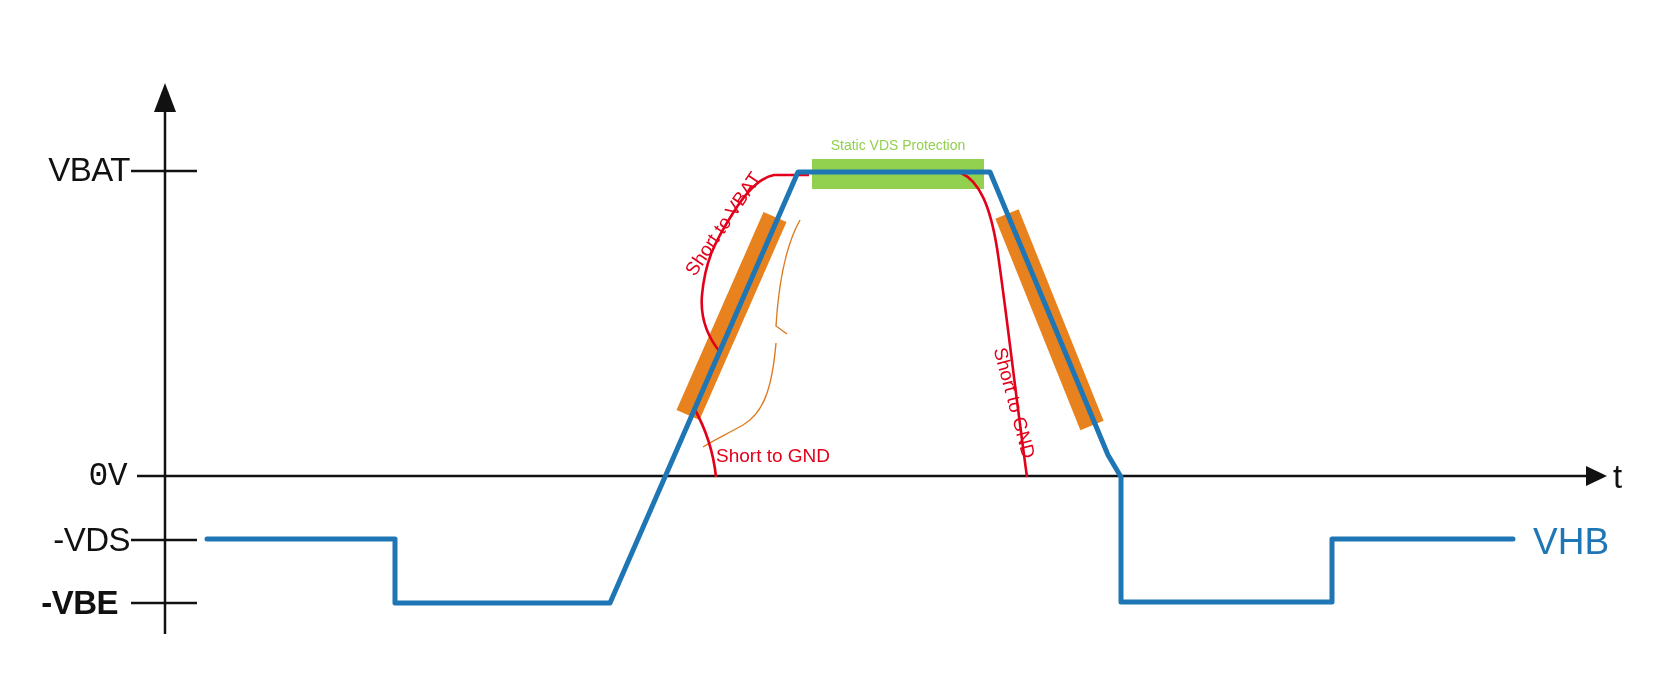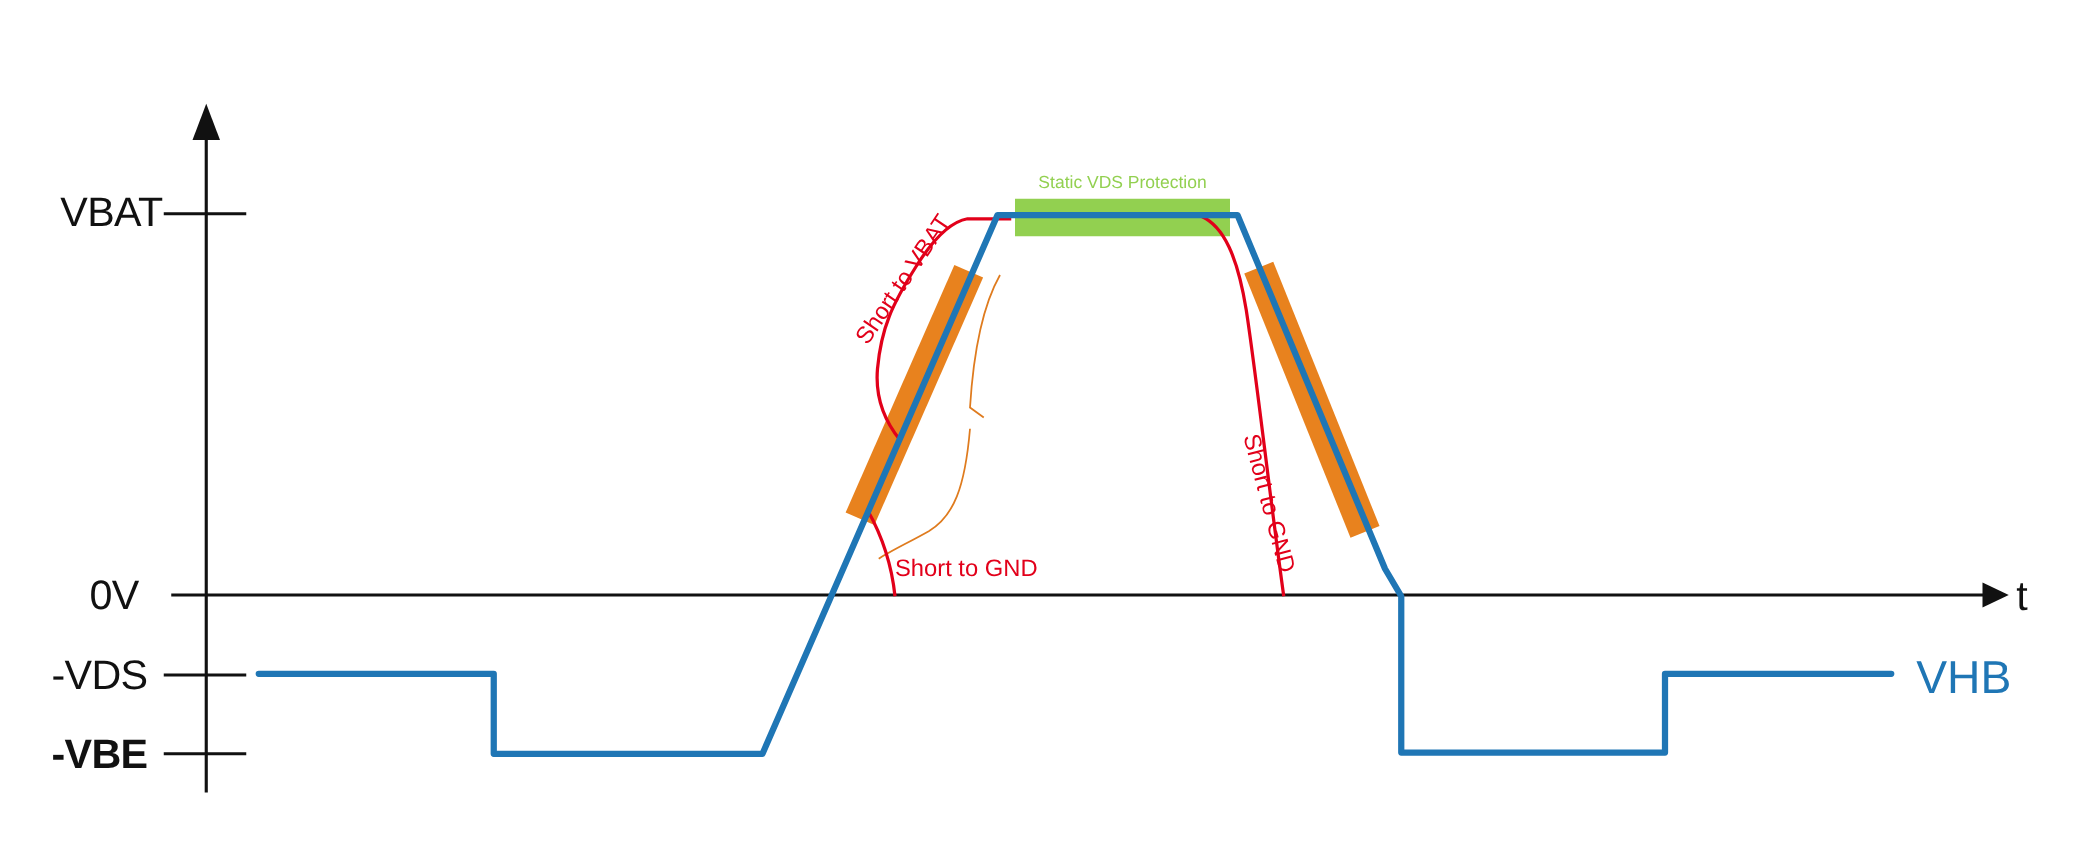--- a/index.html
+++ b/index.html
@@ -58,22 +58,22 @@
     <path d="M 800 220 C 787 243 779 278 776 326 L 787 334 M 776 343 C 772 390 763 413 743 425 C 727 434 712 441 703 447" fill="none" stroke-width="1.4" stroke="#DF7B1E"></path>
 
     <path d="M 720 352 C 707 336 700 318 702 295 C 705 262 714 243 733 213 C 743 197 757 178 774 175 L 809 175" fill="none" stroke-width="2.6" stroke="#E2001A"></path>
     <path d="M 694 408 C 703 424 713 448 716 477" fill="none" stroke-width="2.6" stroke="#E2001A"></path>
     <path d="M 961 173 C 979 181 990 205 997 248 C 1005 300 1015 390 1027 477" fill="none" stroke-width="2.6" stroke="#E2001A"></path>
 
     <polyline points="207,539 395,539 395,603 610,603 798,172 990,172 1108,455 1121,477 1121,602 1332,602 1332,539 1513,539" fill="none" stroke-width="5" stroke-linejoin="round" stroke-linecap="round" stroke="#1F76B5"></polyline>
   </svg>
 
   <div class="lbl axis-lbl right-anchor" style="left:130px;top:170px;">VBAT</div>
-  <div class="lbl axis-lbl right-anchor" style="left:111px;top:476px;">0V</div>
-  <div class="lbl axis-lbl right-anchor" style="left:118px;top:540px;">-VDS</div>
+  <div class="lbl axis-lbl right-anchor" style="left:127px;top:476px;font-family:Liberation Mono, monospace;">0V</div>
+  <div class="lbl axis-lbl right-anchor" style="left:130px;top:540px;">-VDS</div>
   <div class="lbl axis-lbl right-anchor" style="left:118px;top:603px;font-weight:bold;">-VBE</div>
 
   <div class="lbl t-lbl" style="left:1613px;top:477px;">t</div>
 
   <div class="lbl vhb-lbl" style="left:1533px;top:542px;">VHB</div>
 
   <div class="lbl static-lbl" style="left:812px;top:137px;">Static VDS Protection</div>
 
   <div class="lbl red-lbl rot-vbat" style="left:699px;top:258px;">Short to VBAT</div>
   <div class="lbl red-lbl" style="left:716px;top:445px;">Short to GND</div>

